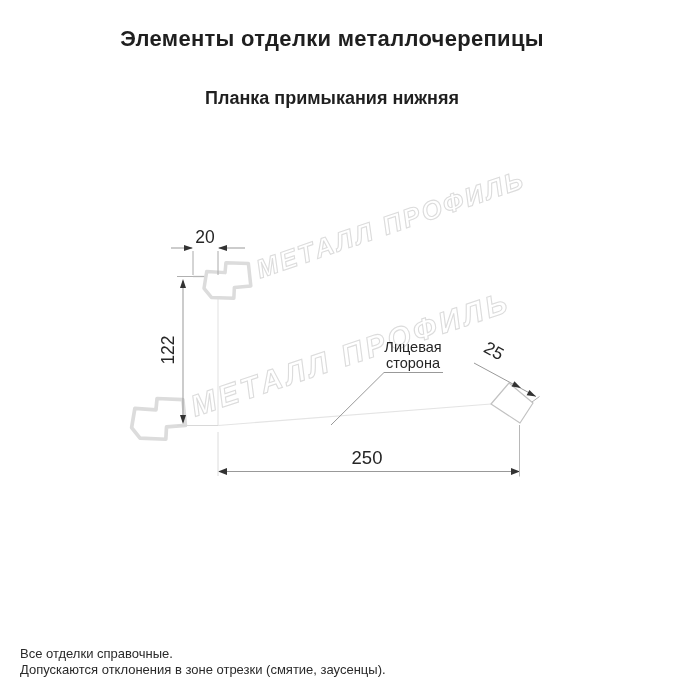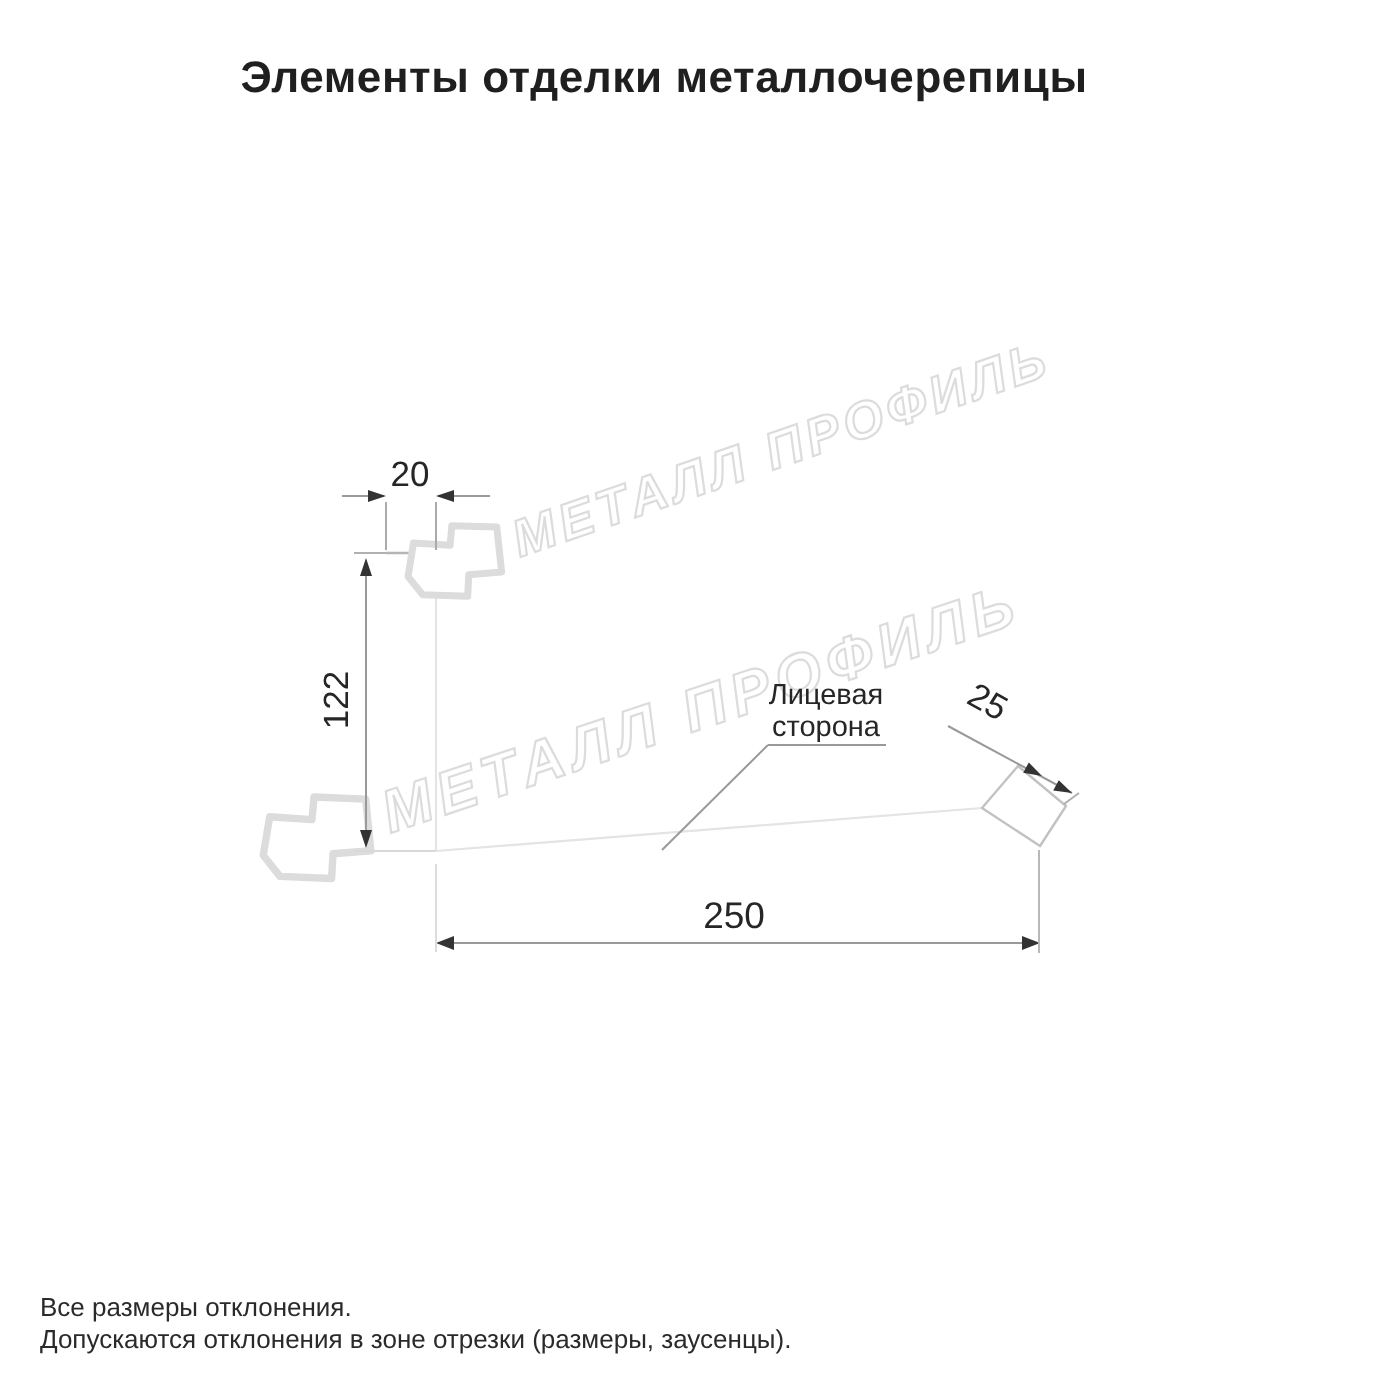--- a/index.html
+++ b/index.html
@@ -14,20 +14,21 @@
   .dimtxt{font-size:17.5px;fill:#262626;font-family:"Liberation Sans",sans-serif;}
   .lbltxt{font-size:14.5px;fill:#262626;font-family:"Liberation Sans",sans-serif;}
   .wmtxt{font-weight:bold;font-style:italic;fill:#ffffff;stroke:#dcdcdc;stroke-width:1.1px;font-family:"Liberation Sans",sans-serif;}
 </style>
 </head>
 <body>
 
 <div class="canvas">
 
   <div class="hdr title">Элементы отделки металлочерепицы</div>
+  <div class="hdr subtitle">Планка примыкания нижняя</div>
 
   <svg width="700" height="700" viewBox="0 0 700 700">
 
     <g>
       <line x1="193" y1="276.5" x2="218" y2="276.5" stroke="#b5b5b5" stroke-width="1.3"></line>
       <line x1="218" y1="277" x2="218" y2="425" stroke="#e4e4e4" stroke-width="1.1"></line>
       <line x1="218" y1="425.5" x2="491" y2="404" stroke="#e4e4e4" stroke-width="1.1"></line>
       <path d="M509,383 L533,403 L520,423 L491,404 Z" fill="none" stroke="#c2c2c2" stroke-width="1.2" stroke-linejoin="round"></path>
     </g>
 
@@ -81,17 +82,17 @@
 
     <g>
       <text x="413" y="352" text-anchor="middle" class="lbltxt">Лицевая</text>
       <text x="413" y="368" text-anchor="middle" class="lbltxt">сторона</text>
       <line x1="384" y1="372.5" x2="443" y2="372.5" stroke="#999999" stroke-width="1"></line>
       <line x1="384" y1="372.5" x2="331" y2="425" stroke="#999999" stroke-width="1"></line>
     </g>
   </svg>
 
   <div class="footer">
-    <div>Все размеры отклонения.</div>
-    <div>Допускаются отклонения в зоне отрезки (размеры, заусенцы).</div>
+    <div>Все отделки справочные.</div>
+    <div>Допускаются отклонения в зоне отрезки (смятие, заусенцы).</div>
   </div>
 
 </div>
 
 </body></html>

